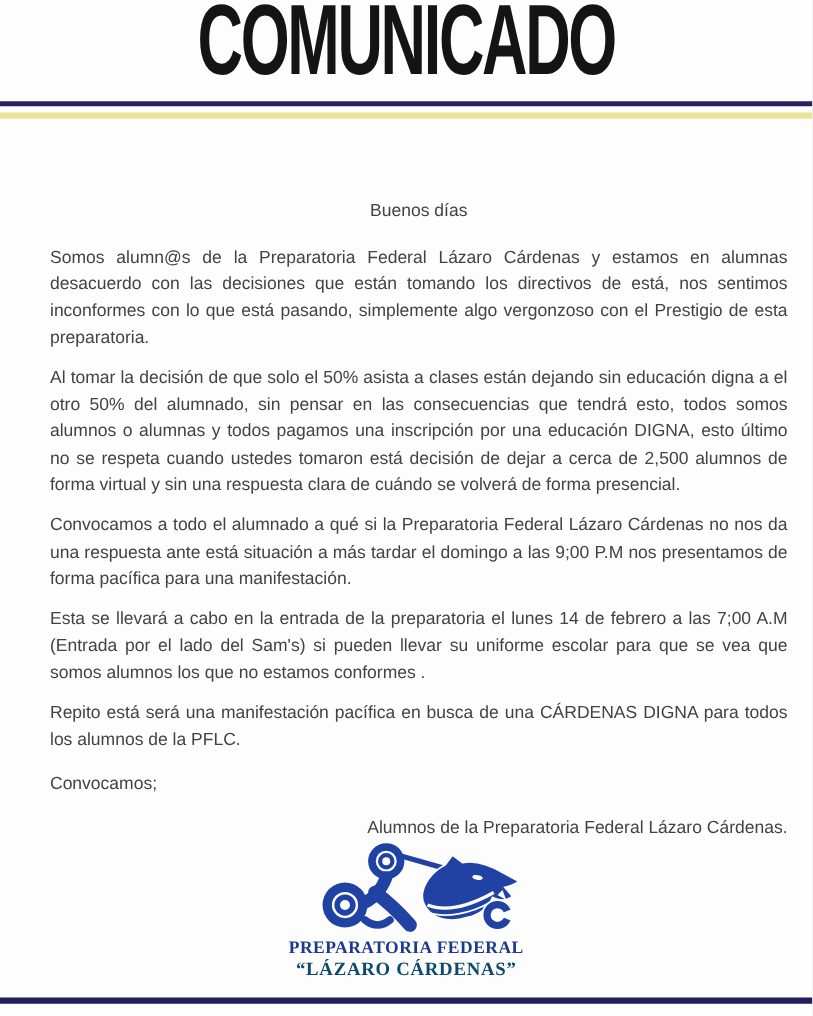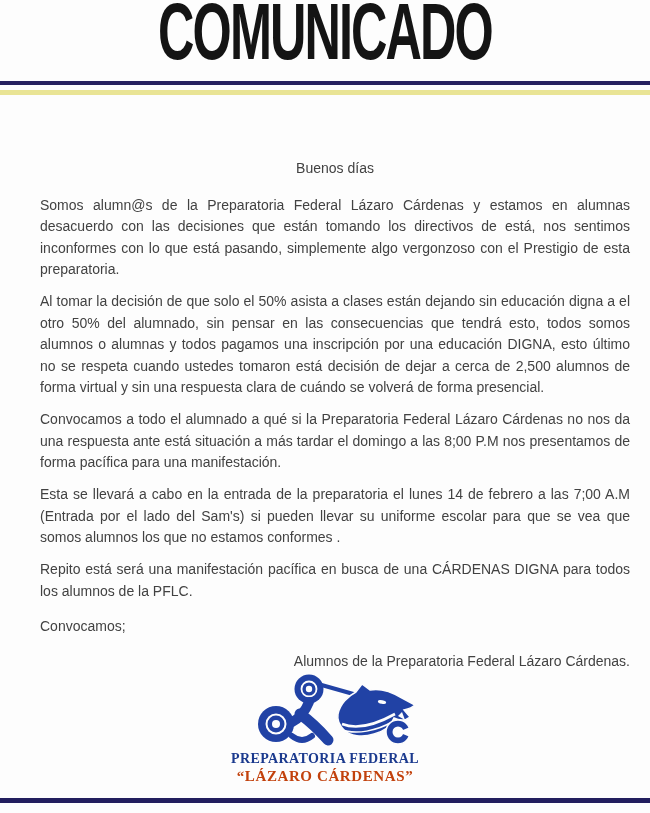--- a/index.html
+++ b/index.html
@@ -36,38 +36,38 @@
   }
   .crest svg { display:block; width:100%; height:100%; }
   .logo-line1 {
     position:absolute; top:750px; left:0; right:0; text-align:center;
     font-family:"Liberation Serif", serif; font-weight:bold;
     font-size:14px; line-height:18px; letter-spacing:0.4px; color:#1b3a8e;
   }
   .logo-line2 {
     position:absolute; top:768px; left:0; right:0; text-align:center;
     font-family:"Liberation Serif", serif; font-weight:bold;
-    font-size:15px; line-height:17px; letter-spacing:0.6px; color:#c2410c;
+    font-size:15px; line-height:17px; letter-spacing:0.6px; color:#0c4a6e;
   }
 </style>
 </head>
 <body>
 
 <div class="page">
 
   <div class="title">COMUNICADO</div>
 
   <div class="rule rule-navy-top"></div>
   <div class="rule rule-yellow-top"></div>
 
   <div class="letter">
     <p class="greeting">Buenos días</p>
     <p>Somos alumn@s de la Preparatoria Federal Lázaro Cárdenas y estamos en alumnas desacuerdo con las decisiones que están tomando los directivos de está, nos sentimos inconformes con lo que está pasando, simplemente algo vergonzoso con el Prestigio de esta preparatoria.</p>
     <p>Al tomar la decisión de que solo el 50% asista a clases están dejando sin educación digna a el otro 50% del alumnado, sin pensar en las consecuencias que tendrá esto, todos somos alumnos o alumnas y todos pagamos una inscripción por una educación DIGNA, esto último no se respeta cuando ustedes tomaron está decisión de dejar a cerca de 2,500 alumnos de forma virtual y sin una respuesta clara de cuándo se volverá de forma presencial.</p>
-    <p>Convocamos a todo el alumnado a qué si la Preparatoria Federal Lázaro Cárdenas no nos da una respuesta ante está situación a más tardar el domingo a las 8;00 P.M nos presentamos de forma pacífica para una manifestación.</p>
+    <p>Convocamos a todo el alumnado a qué si la Preparatoria Federal Lázaro Cárdenas no nos da una respuesta ante está situación a más tardar el domingo a las 9;00 P.M nos presentamos de forma pacífica para una manifestación.</p>
     <p>Esta se llevará a cabo en la entrada de la preparatoria el lunes 14 de febrero a las 7;00 A.M (Entrada por el lado del Sam's) si pueden llevar su uniforme escolar para que se vea que somos alumnos los que no estamos conformes .</p>
     <p>Repito está será una manifestación pacífica en busca de una CÁRDENAS DIGNA para todos los alumnos de la PFLC.</p>
     <p class="closing">Convocamos;</p>
     <p class="signature">Alumnos de la Preparatoria Federal Lázaro Cárdenas.</p>
   </div>
 
   <div class="crest">
     <svg viewBox="0 0 170 78" xmlns="http://www.w3.org/2000/svg" aria-hidden="true">
 
       <circle cx="24" cy="52" r="18" fill="#2142a5"></circle>

